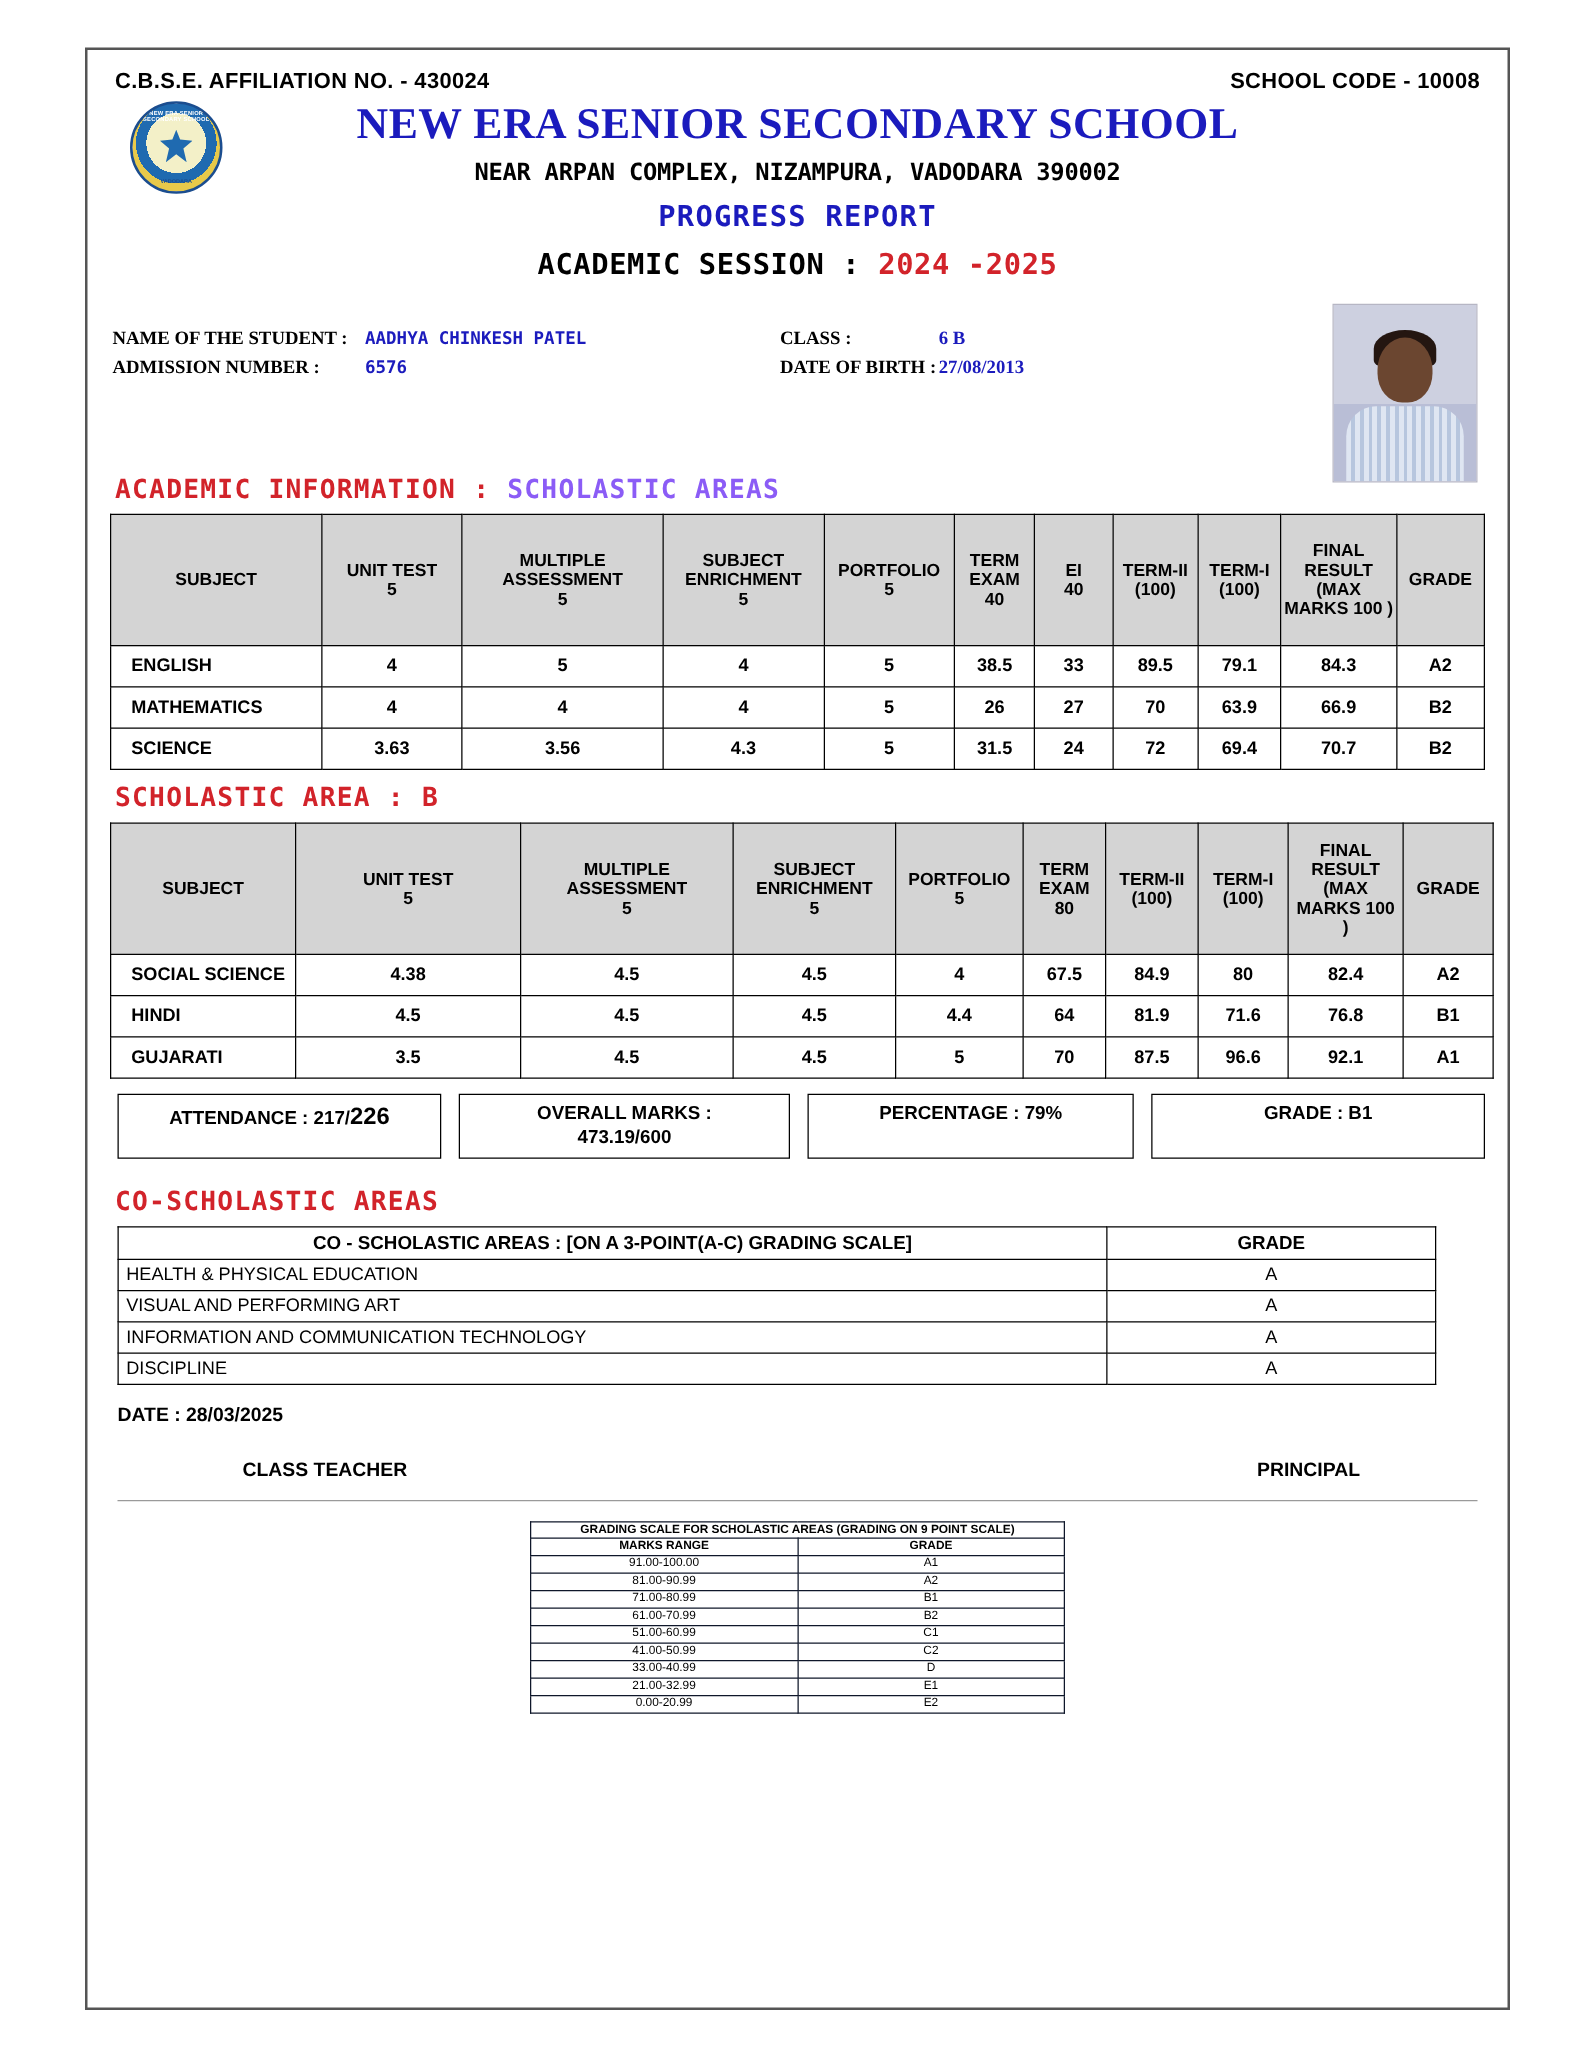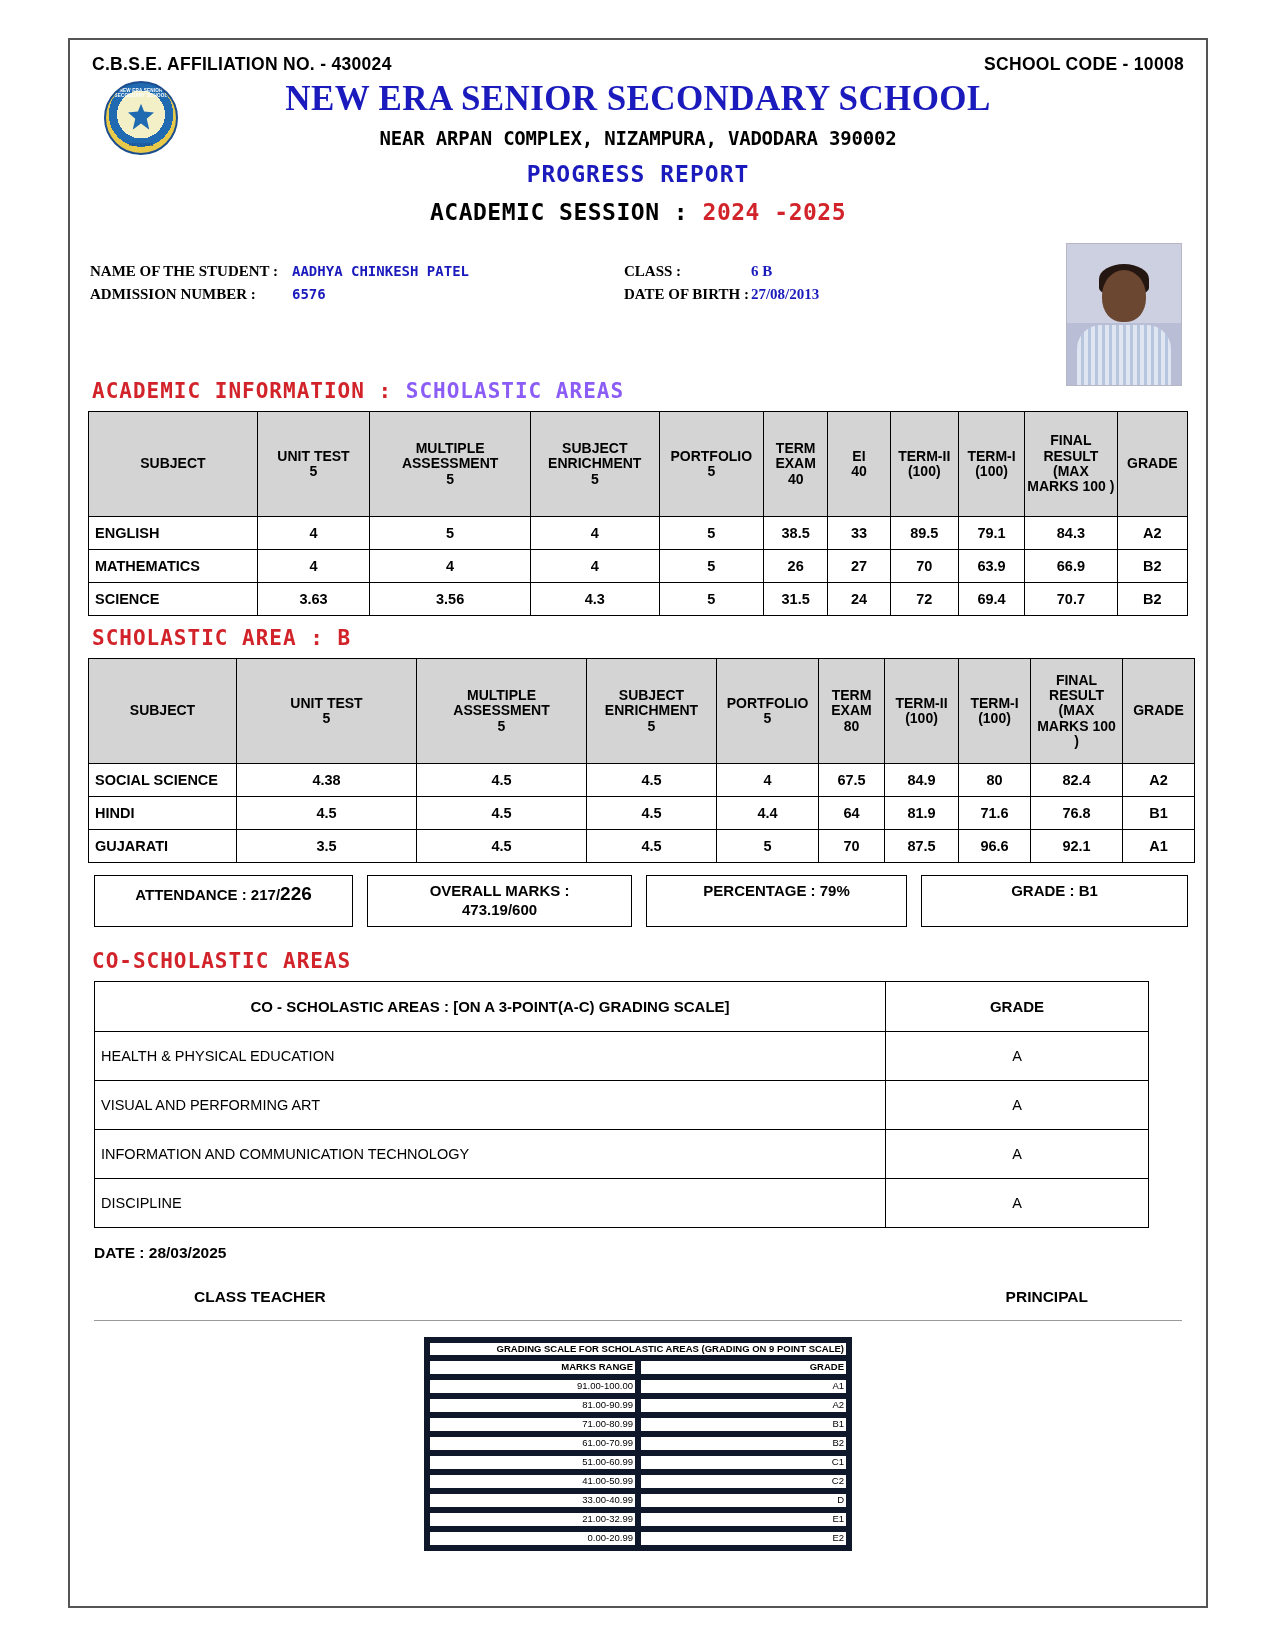--- a/index.html
+++ b/index.html
@@ -219,21 +219,21 @@
     padding: 3px 2px;
   }
   table.marks thead th {
     background: #d4d4d4;
     font-size: 14px;
     line-height: 1.1;
     height: 98px;
   }
   table.marks td.subject {
     text-align: left;
-    padding-left: 6px;
+    padding-left: 16px;
   }
   table.marks tbody td {
     height: 26px;
   }
   .t2 thead th { height: 106px; }
   .t2 tbody td { height: 34px; }
   
   .summary {
     display: flex;
     gap: 14px;
@@ -257,21 +257,21 @@
   table.co {
     border-collapse: collapse;
     width: 1055px;
     margin-left: 6px;
     font-family: "Liberation Sans", sans-serif;
     font-size: 14.5px;
     table-layout: fixed;
   }
   table.co th, table.co td {
     border: 1px solid #000;
-    padding: 16px 6px;
+    padding: 4px 6px;
     margin-left: 44px;
   }
   table.co th {
     text-align: center;
     font-weight: bold;
     font-size: 15px;
   }
   table.co td.grade, table.co th.gradeh {
     text-align: center;
     width: 250px;
@@ -300,22 +300,22 @@
   
   table.gs {
     border-collapse: collapse;
     width: 428px;
     margin: 16px auto 0 auto;
     font-family: "Liberation Sans", sans-serif;
     font-size: 9.5px;
     table-layout: fixed;
   }
   table.gs th, table.gs td {
-    border: 6px solid #0f172a;
-    text-align: right;
+    border: 1px solid #0f172a;
+    text-align: center;
     padding: 1px 2px;
     line-height: 1.15;
   }
   table.gs th { font-weight: bold; }
 </style>
 </head>
 <body>
 
 <div class="page">
  <div class="inner">

